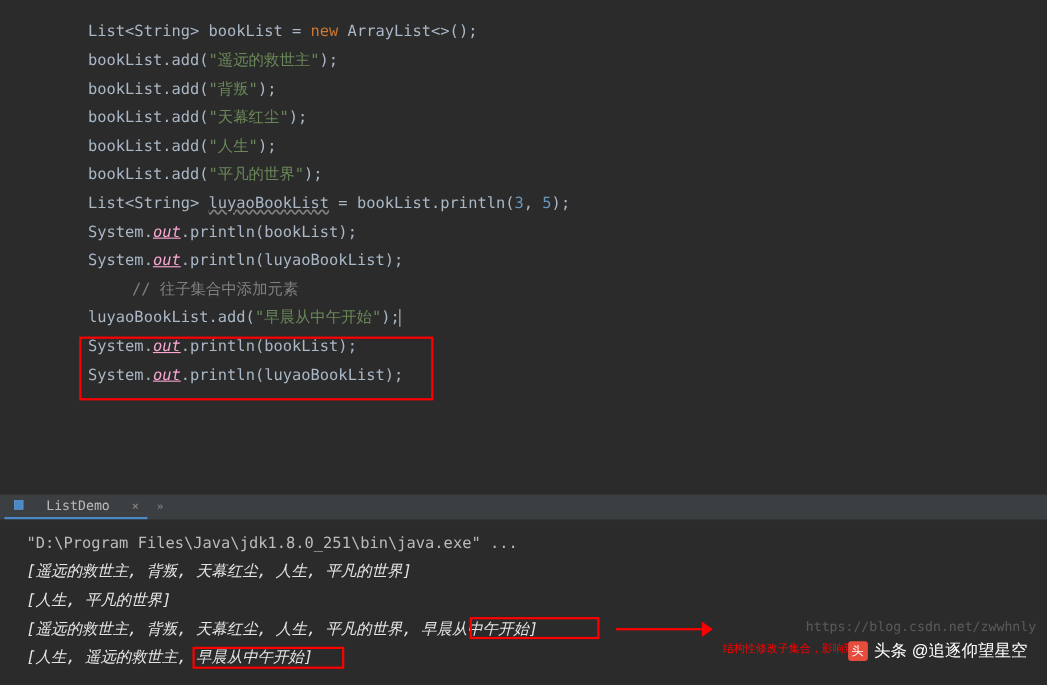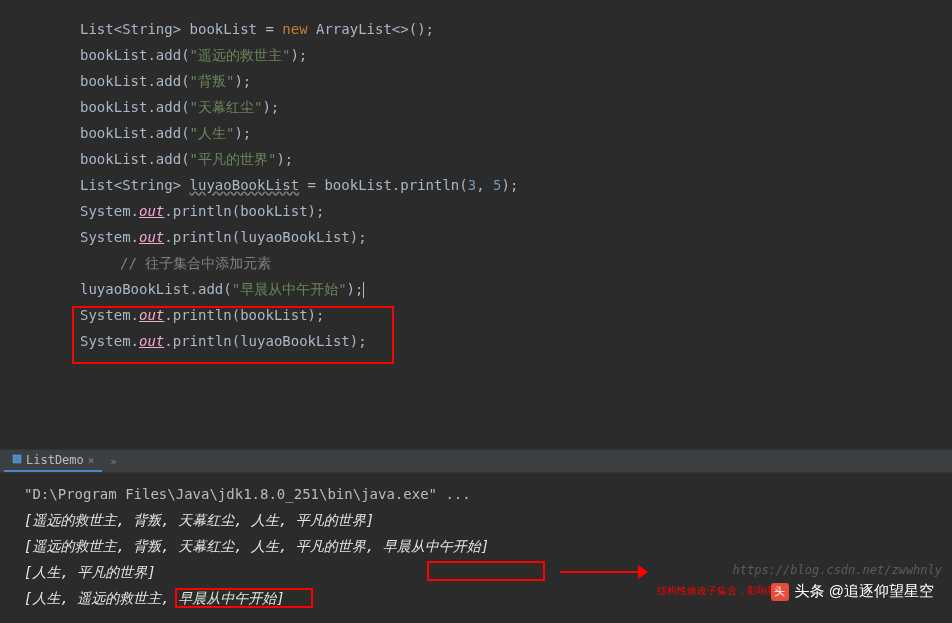--- a/index.html
+++ b/index.html
@@ -44,21 +44,21 @@
       border-top: 1px solid #323232;
       border-bottom: 1px solid #323232;
       height: 24px;
       display: flex;
       align-items: center;
       padding-left: 4px;
     }
     .tab {
       display: flex;
       align-items: center;
-      gap: 4px;
+      gap: 20px;
       padding: 0 8px;
       height: 100%;
       color: #bbbbbb;
       font-size: 12px;
     }
     .tab-active { border-bottom: 2px solid #4a88c7; }
     .close-x { color: #888; font-size: 11px; }
     .tab-arrow { color: #888; margin-left: 8px; font-size: 10px; }
     .run-icon {
       width: 10px;
@@ -93,21 +93,20 @@
       align-items: center;
       justify-content: center;
       font-size: 11px;
     }
     .wm-link {
       position: absolute;
       right: 10px;
       bottom: 46px;
       color: rgba(200,200,200,0.3);
       font-size: 12px;
-      font-style: italic;
     }
     .arrow-line {
       position: absolute;
       left: 560px;
       top: 571px;
       width: 80px;
       height: 2px;
       background: #ff0000;
     }
     .arrow-head {
@@ -170,22 +169,22 @@
     </span>
     <span>ListDemo</span>
     <span class="close-x">×</span>
   </div>
   <span class="tab-arrow">»</span>
 </div>
 
 <div class="console">
   <div class="cmd">"D:\Program Files\Java\jdk1.8.0_251\bin\java.exe" ...</div>
   <div class="out">[遥远的救世主, 背叛, 天幕红尘, 人生, 平凡的世界]</div>
+  <div class="out">[人生, 平凡的世界]</div>
   <div class="out">[遥远的救世主, 背叛, 天幕红尘, 人生, 平凡的世界, 早晨从中午开始]</div>
-  <div class="out">[人生, 平凡的世界]</div>
   <div class="out">[人生, 遥远的救世主, 早晨从中午开始]</div>
 </div>
 
 <div class="red-box box1"></div>
 <div class="red-box box2"></div>
 <div class="red-box box3"></div>
 <div class="arrow-line"></div>
 <div class="arrow-head"></div>
 <div class="anno">
   <div>结构性修改子集合，影响到了</div>

